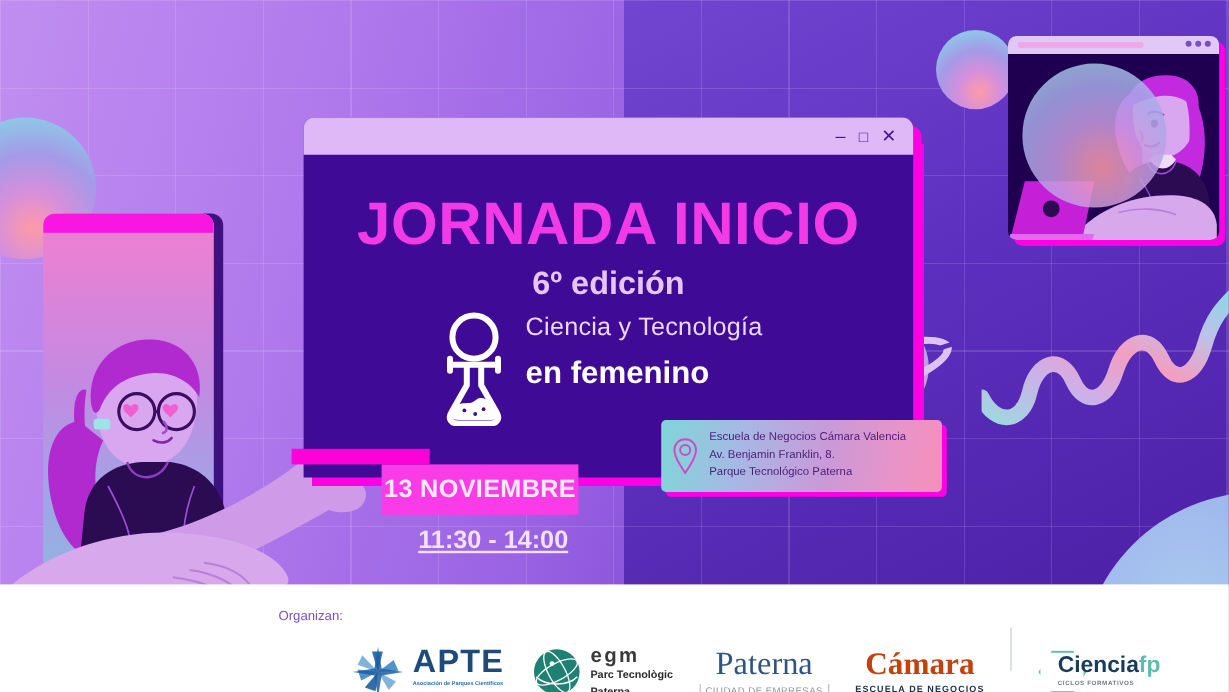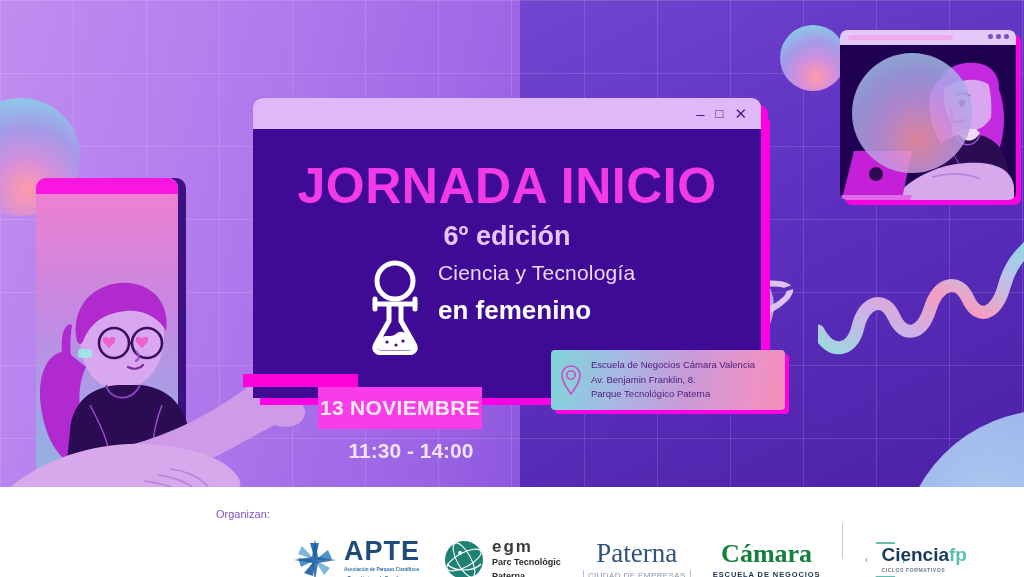--- a/index.html
+++ b/index.html
@@ -126,59 +126,59 @@
     font-size:26px; color:#ffffff; font-weight:bold;
   }
 
   .date-badge {
     position:absolute; left:65px; top:258px; width:164px; height:42px;
     background:#f93ce8; color:#fde9fb; font-size:21px; font-weight:bold;
     display:flex; align-items:center; justify-content:center; letter-spacing:.3px;
   }
   .time-text {
     position:absolute; left:65px; top:310px; width:186px; text-align:center;
-    font-size:21px; font-weight:bold; color:#f2e2fb;
+    font-size:21px; font-weight:bold; color:#f2e2fb;text-decoration:underline;
   }
 
   
   .addr-card {
     position:absolute; left:551px; top:350px; width:234px; height:60px;
     background:linear-gradient(100deg,#7fd6d8 0%,#a6b9e4 28%,#c99ad8 58%,#eb93c6 85%,#f58fb9 100%);
     border-radius:4px;
     box-shadow:4px 4px 0 0 #ff00e4;
     display:flex; align-items:center; padding:0 10px 0 8px; gap:8px;
   }
   .pin-wrap { flex:0 0 auto; width:24px; height:32px; }
   .addr-lines { display:flex; flex-direction:column; gap:2px; }
   .addr-lines span { font-size:9.5px; color:#4d1b7a; line-height:1.35; white-space:nowrap; }
 
   
   .organizan {
-    position:absolute; left:216px; top:508px; font-size:11px; color:#7b4fc4; font-weight:400;
+    position:absolute; left:232px; top:508px; font-size:11px; color:#7b4fc4; font-weight:400;
   }
   .logos { position:absolute; left:292px; top:498px; display:flex; align-items:center; gap:22px; }
   .logo { display:flex; align-items:center; gap:6px;margin-top:39px; }
 
   .apte-txt { display:flex; flex-direction:column; }
   .apte-name { font-size:27px; font-weight:bold; color:#1e4b7a; letter-spacing:1px; line-height:1; }
   .apte-sub { font-size:4.6px; color:#2f6fa8; line-height:1.35; margin-top:2px; font-weight:bold; }
 
   .egm-txt { display:flex; flex-direction:column; }
   .egm-name { font-size:17px; font-weight:bold; color:#3a3a3a; letter-spacing:2px; line-height:1; }
   .egm-sub { font-size:9px; font-weight:bold; color:#2b2b2b; line-height:1.25; margin-top:2px; }
 
   .pat-txt { display:flex; flex-direction:column; align-items:center; }
   .pat-name { font-family:"Liberation Serif", serif; font-size:27px; color:#31547d; line-height:1; }
   .pat-sub {
     font-size:8px; color:#8796a8; letter-spacing:.4px; margin-top:3px;
     border-left:1px solid #c4b5fd; border-right:1px solid #b4bfcb; padding:1px 4px;
   }
 
   .cam-txt { display:flex; flex-direction:column; align-items:center; }
-  .cam-name { font-family:"Liberation Serif", serif; font-size:26px; font-weight:bold; color:#15803d; line-height:1; }
+  .cam-name { font-family:"Liberation Serif", serif; font-size:26px; font-weight:bold; color:#c2410c; line-height:1; }
   .cam-sub { font-size:7.5px; font-weight:bold; color:#18324f; letter-spacing:.9px; margin-top:3px; }
 
   .divider { width:1px; height:36px; background:#c3ccd6; }
 
   .campus-wrap { position:relative; width:108px; height:42px; display:flex; align-items:center; }
   .campus-hex {
     position:absolute; left:0; top:3px; width:40px; height:36px;
     border:2.5px solid #5fbfae;
     clip-path:polygon(28% 0,72% 0,100% 50%,72% 100%,28% 100%,0 50%);
   }

